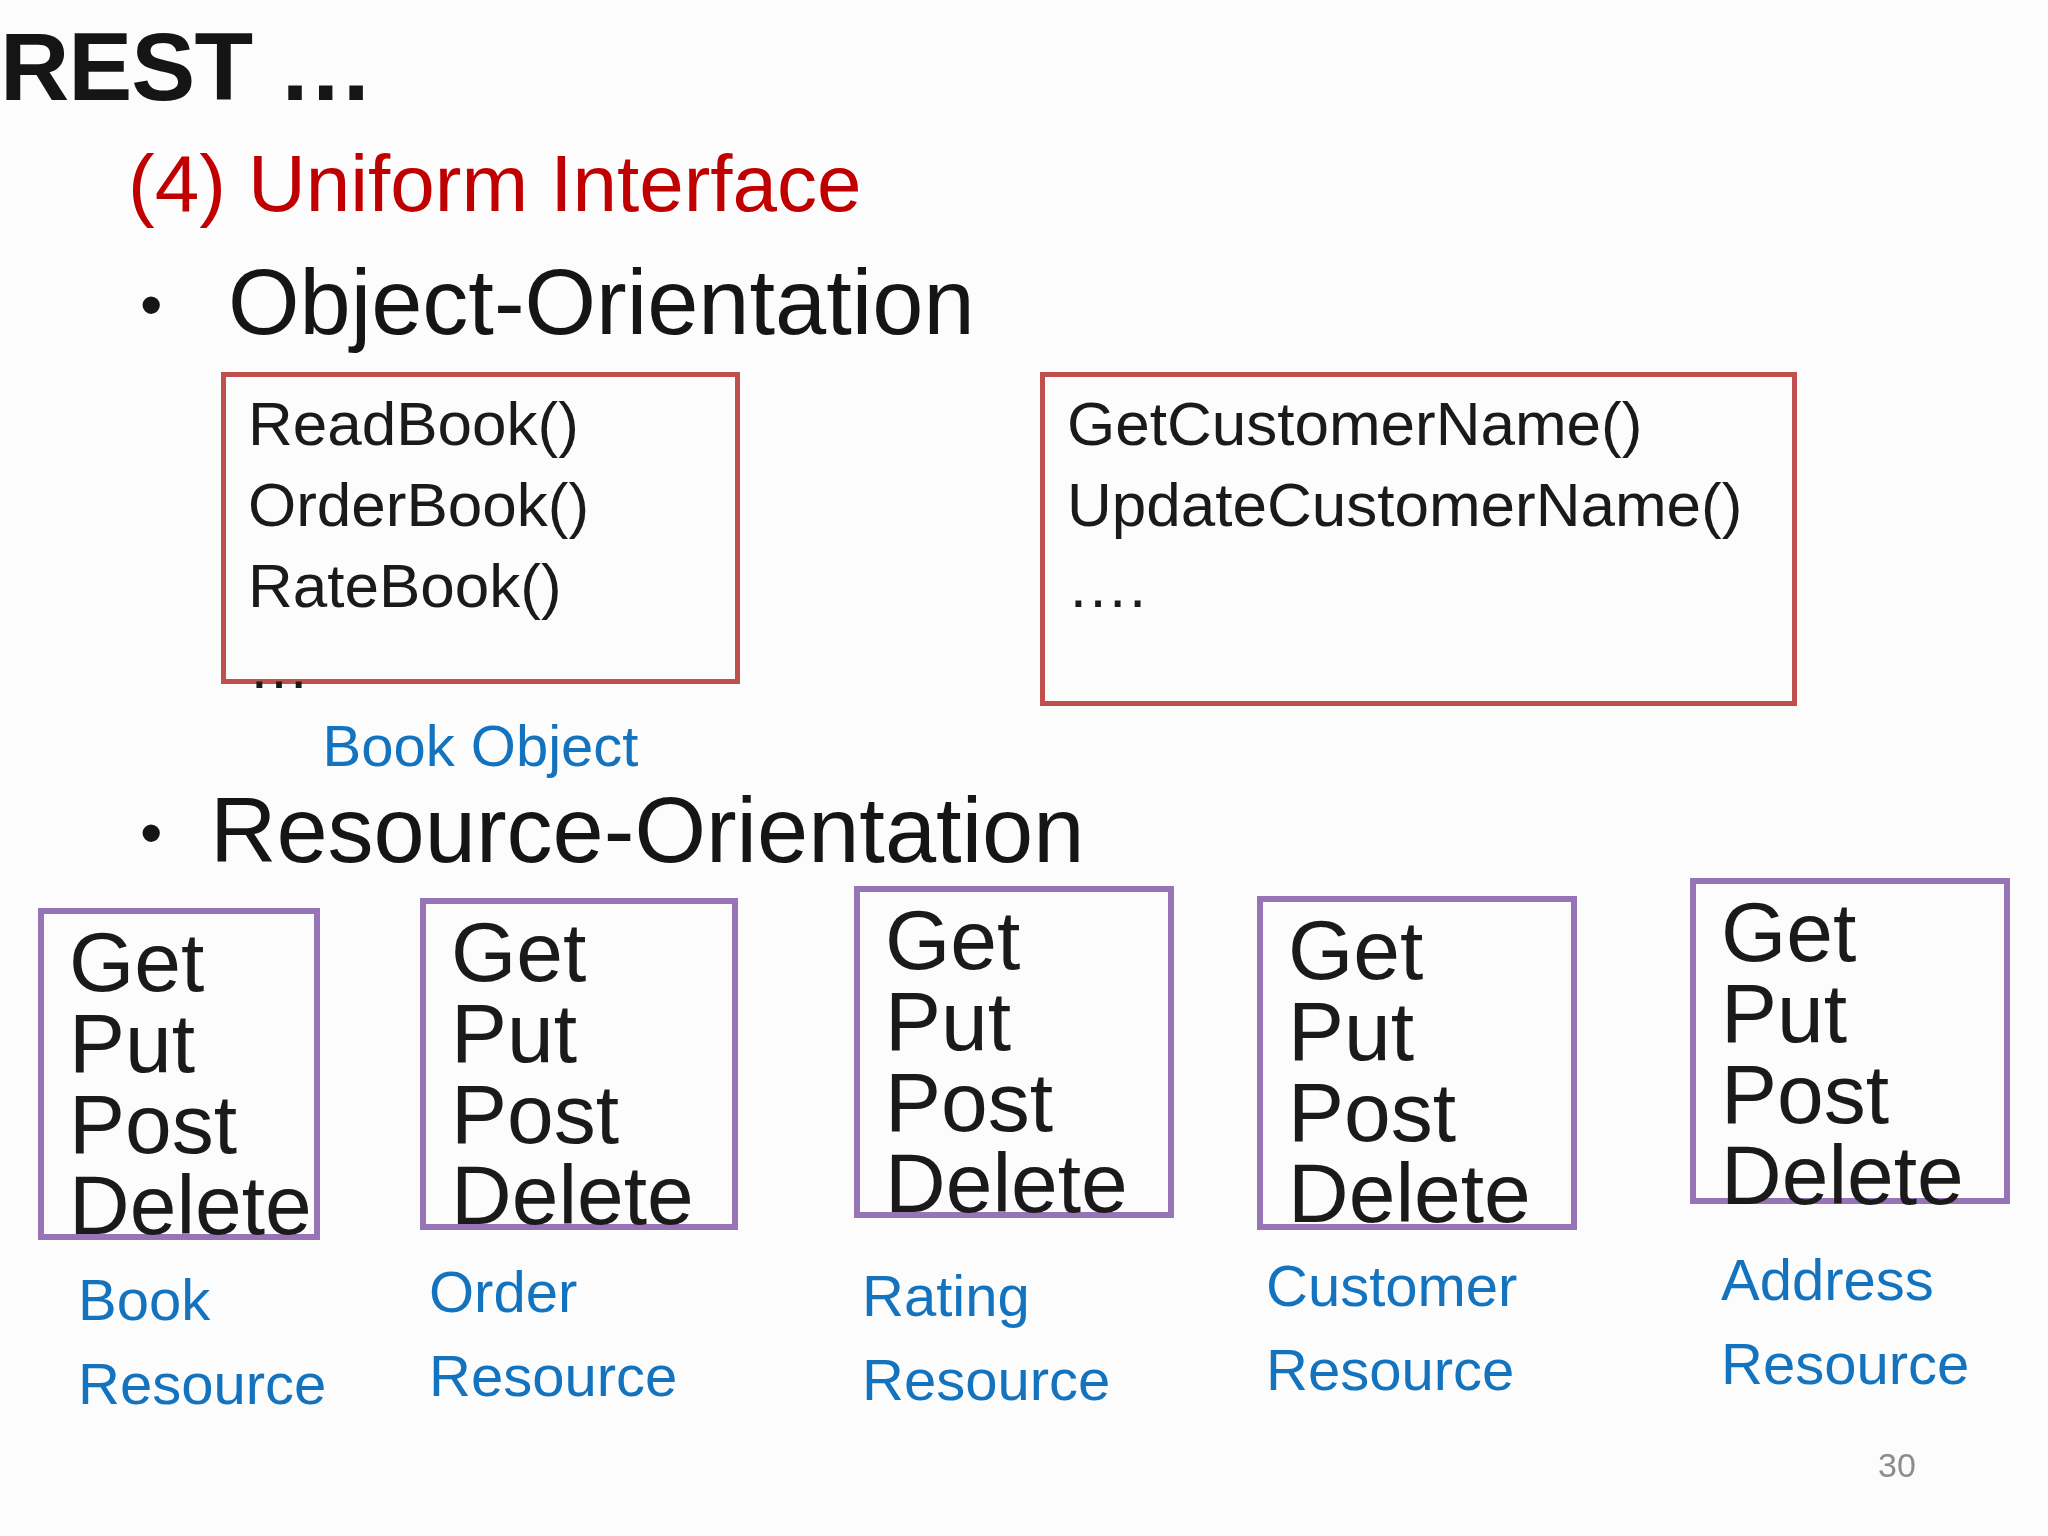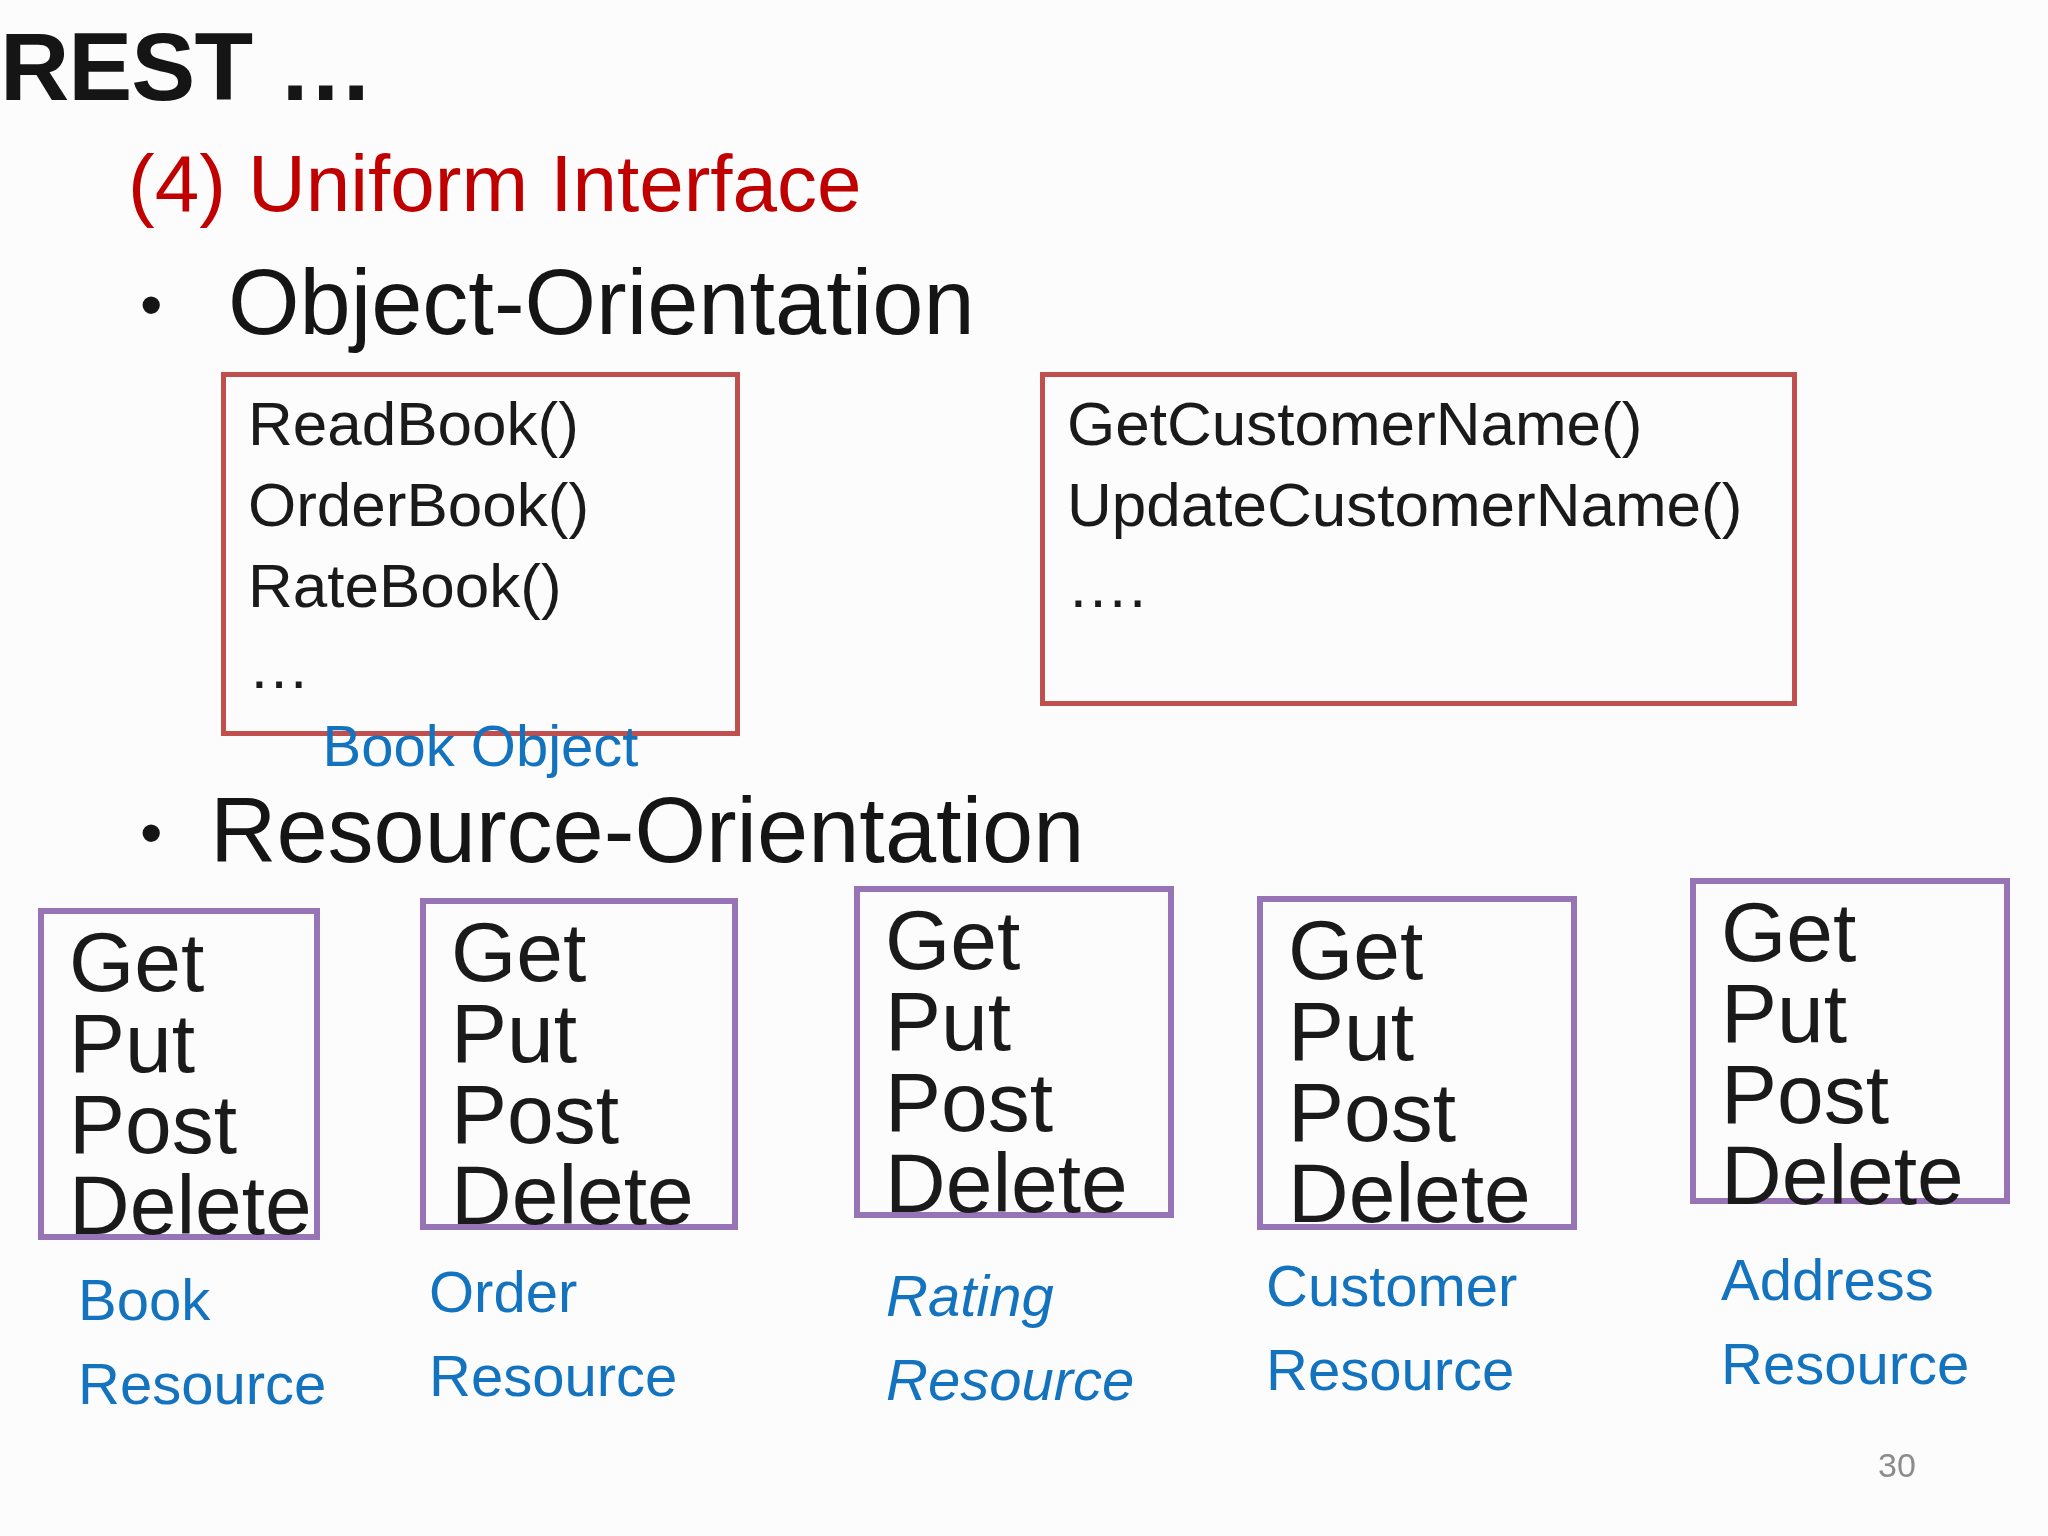--- a/index.html
+++ b/index.html
@@ -49,21 +49,21 @@
     border: 5px solid #c0504d;
     background: transparent;
     box-sizing: border-box;
     padding: 6px 0 0 22px;
   }
   .object-box .line {
     font-size: 62px;
     line-height: 81px;
     white-space: nowrap;
   }
-  .obox-1 { left: 221px; top: 372px; width: 519px; height: 364px; }
+  .obox-1 { left: 221px; top: 372px; width: 519px; height: 312px; }
   .obox-2 { left: 1040px; top: 372px; width: 757px; height: 334px; }
 
   .object-label {
     font-size: 58px;
     color: #1373be;
     text-align: center;
     white-space: nowrap;
   }
   .olabel-1 { left: 221px; top: 712px; width: 519px; }
   .olabel-2 { left: 1118px; top: 712px; width: 740px; }
@@ -86,21 +86,21 @@
 
   .resource-label {
     font-size: 58px;
     line-height: 84px;
     color: #1373be;
     white-space: nowrap;
     margin-left: 16px;
   }
   .rlabel-1 { left: 62px;   top: 1258px; }
   .rlabel-2 { left: 413px;  top: 1250px; }
-  .rlabel-3 { left: 870px;  top: 1254px; font-style: italic; }
+  .rlabel-3 { left: 846px;  top: 1254px; }
   .rlabel-4 { left: 1250px; top: 1244px; }
   .rlabel-5 { left: 1705px; top: 1238px; }
 
   .footer-note {
     left: 193px; top: 1418px;
     font-size: 60px;
     color: #151515;
     white-space: nowrap;
   }
   .page-number {

